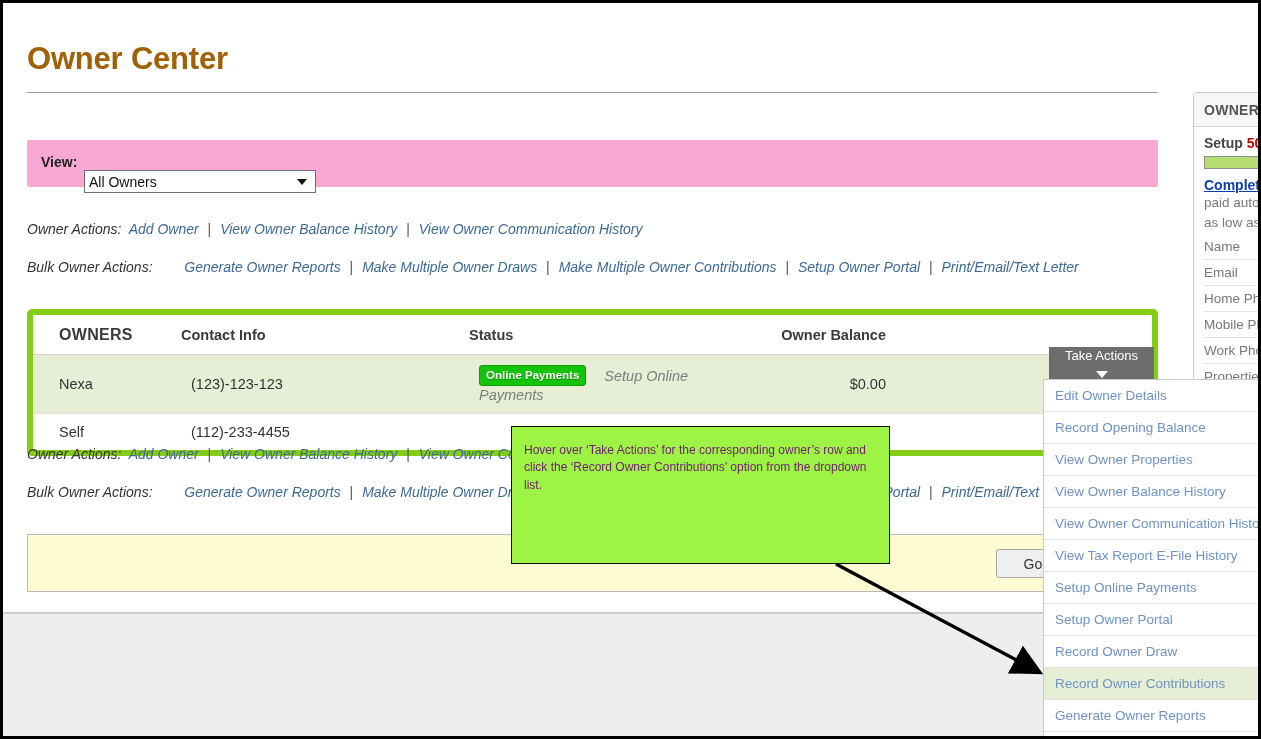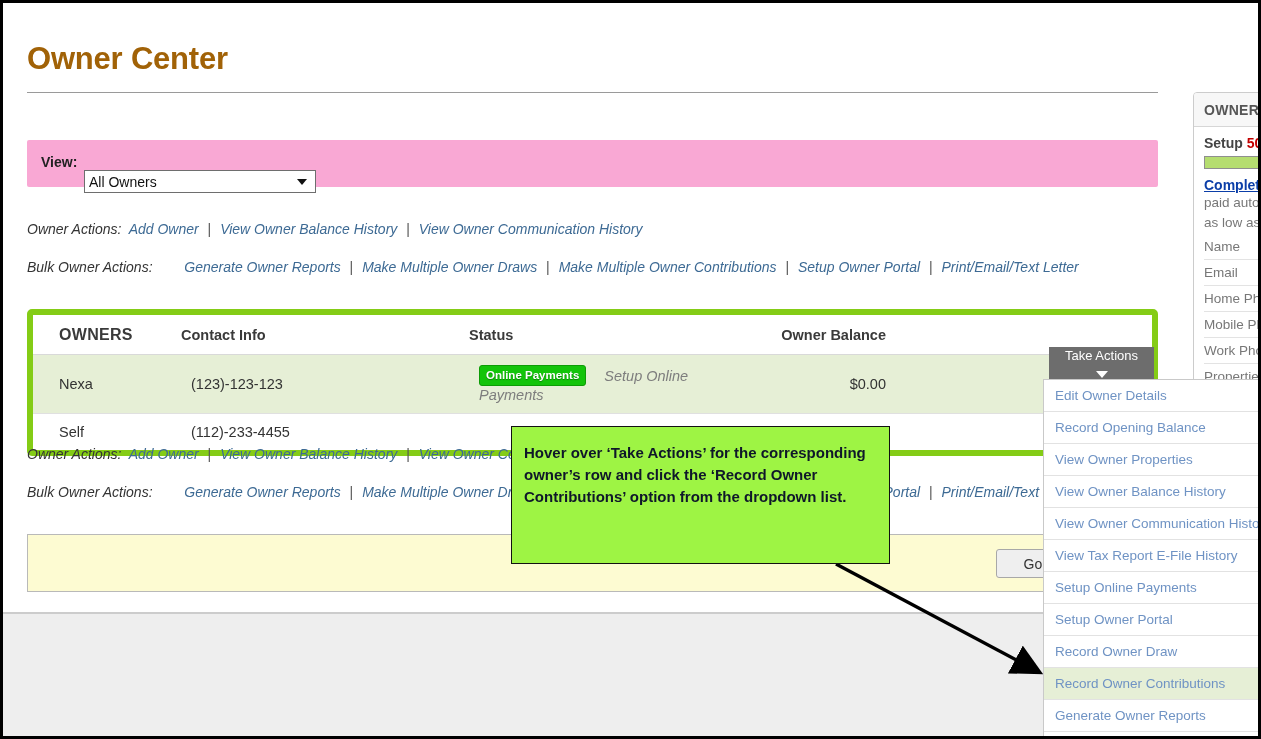--- a/index.html
+++ b/index.html
@@ -295,23 +295,23 @@
   .callout {
     position: absolute;
     left: 508px; top: 423px;
     width: 379px; height: 138px;
     background: #9ef444;
     border: 1px solid #111111;
     padding: 15px 16px 0 12px;
     z-index: 70;
   }
   .callout p {
-    font-size: 15px;
-    font-weight: bold;
-    color: #0f172a;
+    font-size: 12px;
+    font-weight: normal;
+    color: #701a75;
     line-height: 1.45;
   }
   .arrow-svg {
     position: absolute;
     left: 0; top: 0;
     width: 1261px; height: 739px;
     pointer-events: none;
     z-index: 65;
   }
 

